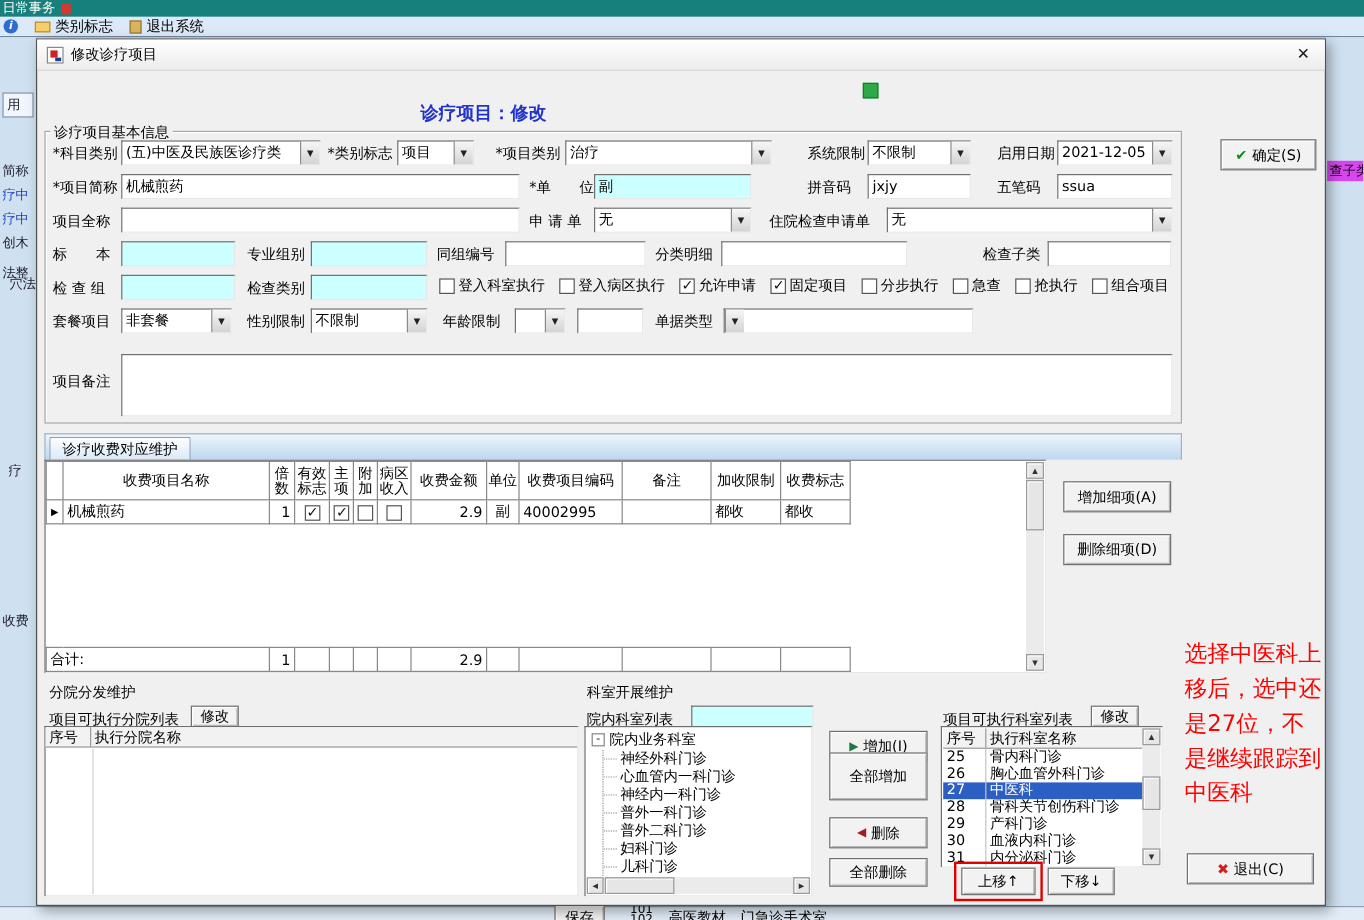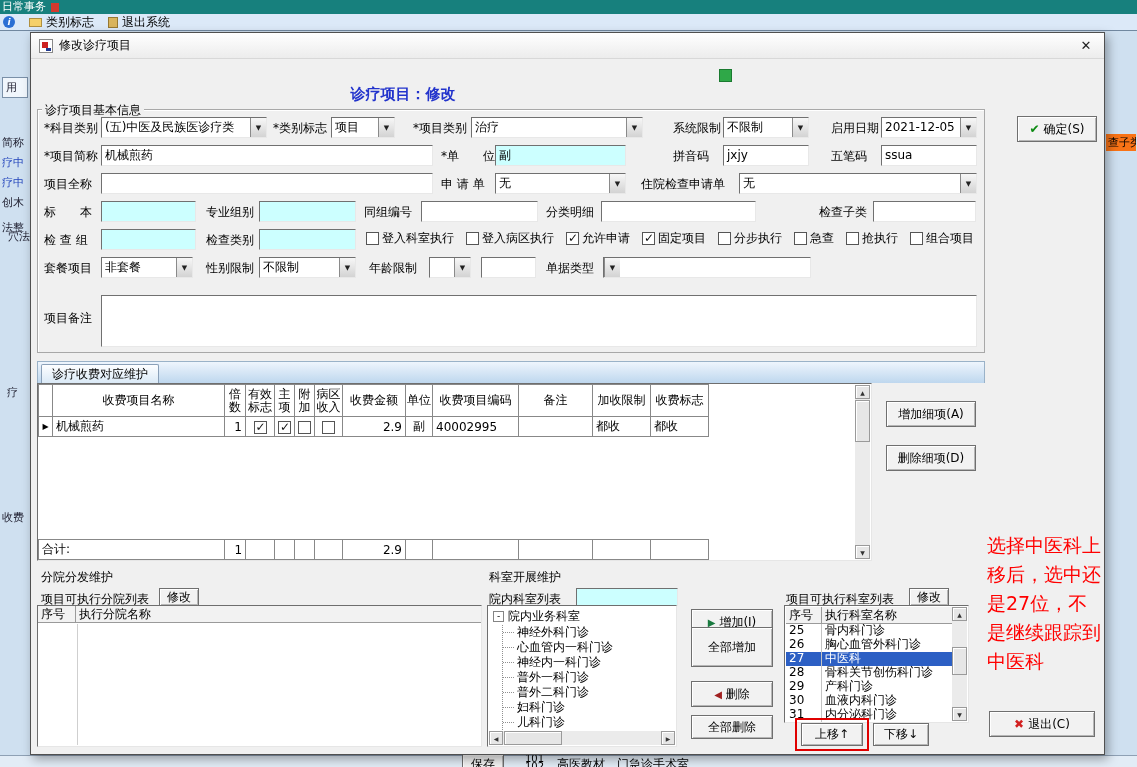--- a/index.html
+++ b/index.html
@@ -19,21 +19,21 @@
 .lfrag:nth-of-type(1){top:46px;border:1px solid #7a90a8;background:#f0f6fc;padding:2px 3px;width:26px;}
 .lfrag:nth-of-type(2){top:104px;}
 .lfrag:nth-of-type(3){top:124px;color:#2244bb;}
 .lfrag:nth-of-type(4){top:144px;color:#2244bb;}
 .lfrag:nth-of-type(5){top:164px;}
 .lfrag:nth-of-type(6){top:189px;}
 .lfrag:nth-of-type(7){top:198px;text-align:right;}
 .lfrag:nth-of-type(8){top:354px;left:7px;}
 .lfrag:nth-of-type(9){top:479px;}
 .bg-right{position:absolute;left:1105px;top:31px;width:32px;height:724px;background:#cfe0f0;}
-.rfrag{position:absolute;left:1px;top:103px;width:30px;font-size:11px;background:#f97316;padding:1px 2px;white-space:nowrap;overflow:hidden;}
+.rfrag{position:absolute;left:1px;top:103px;width:30px;font-size:11px;background:#d946ef;padding:1px 2px;white-space:nowrap;overflow:hidden;}
 .bg-bottom{position:absolute;left:0;top:755px;width:1137px;height:12px;background:#e2ecf6;border-top:1px solid #8ea0b4;}
 .bfrag{position:absolute;white-space:nowrap;font-size:12px;}
 
 
 .dialog{position:absolute;left:30px;top:32px;width:1075px;height:723px;background:#f0f0f0;border:1px solid #505050;box-shadow:3px 4px 10px rgba(0,0,0,.35);}
 .titlebar{position:absolute;left:0;top:0;right:0;height:26px;background:linear-gradient(#ffffff,#ececec);border-bottom:1px solid #d8d8d8;display:flex;align-items:center;gap:6px;padding:0 8px;}
 .dlg-ico{width:14px;height:14px;background:#fff;border:1px solid #888;position:relative;flex:none;}
 .dlg-ico::after{content:"";position:absolute;left:2px;top:2px;width:6px;height:6px;background:#cc2222;}
 .dlg-ico::before{content:"";position:absolute;right:1px;bottom:1px;width:5px;height:3px;background:#223a8f;}
 .close-x{position:absolute;right:8px;top:4px;width:20px;height:18px;text-align:center;line-height:18px;font-size:13px;color:#222;}

